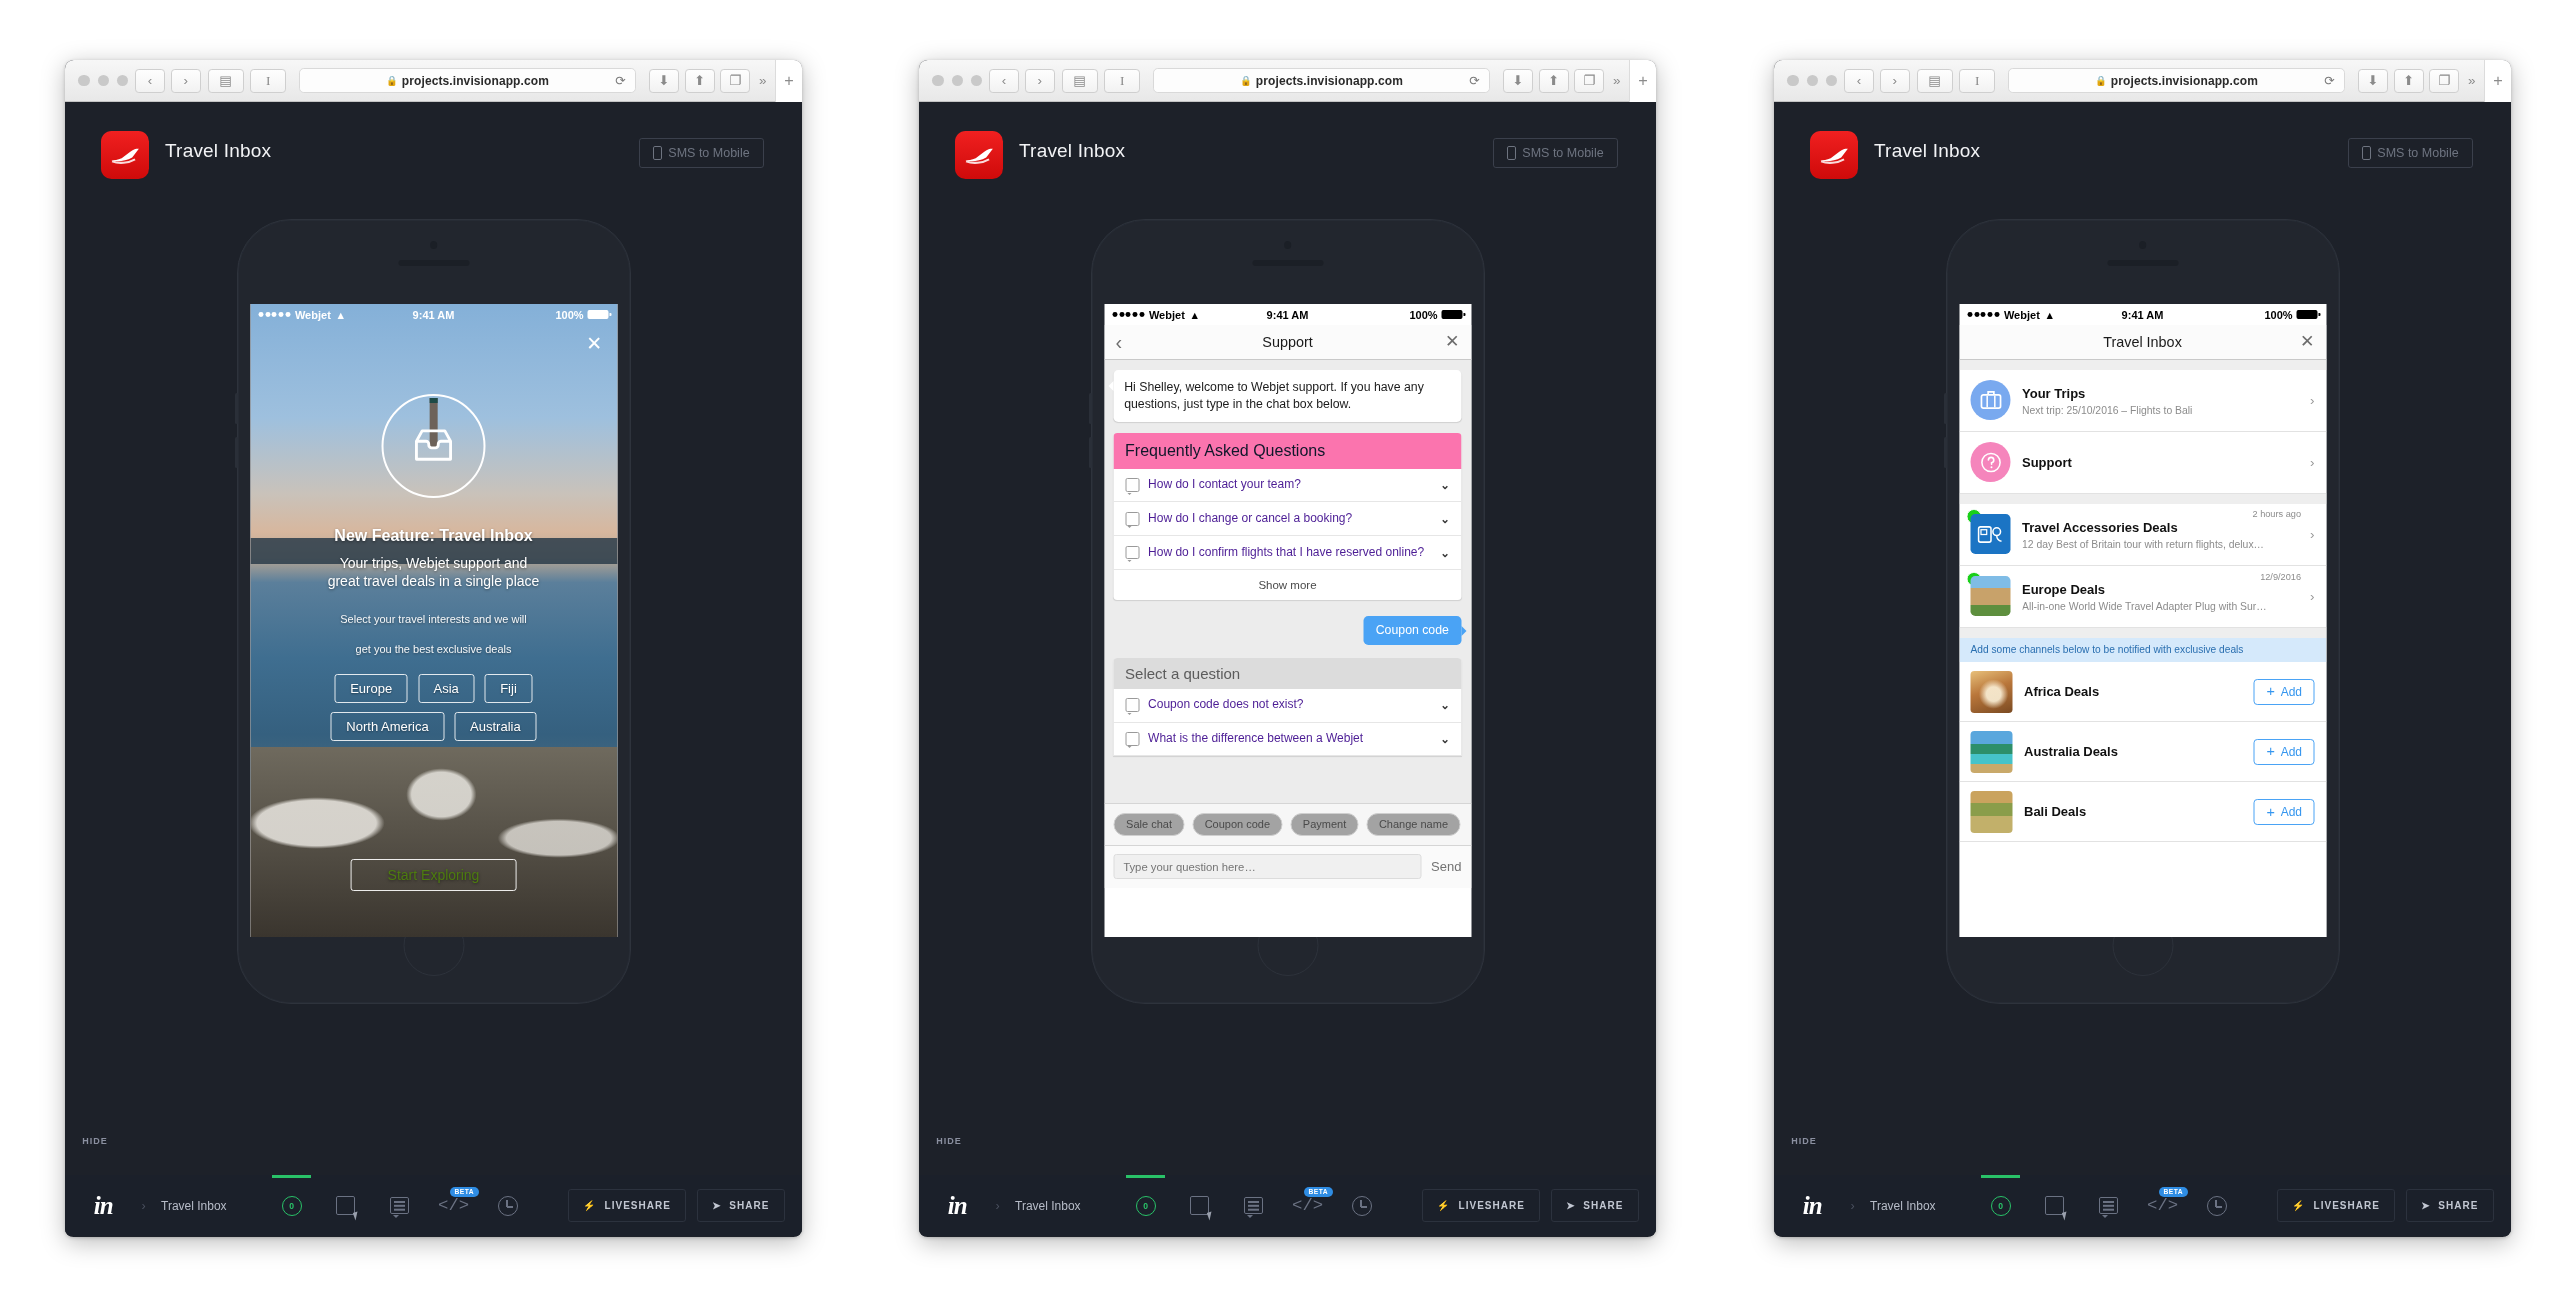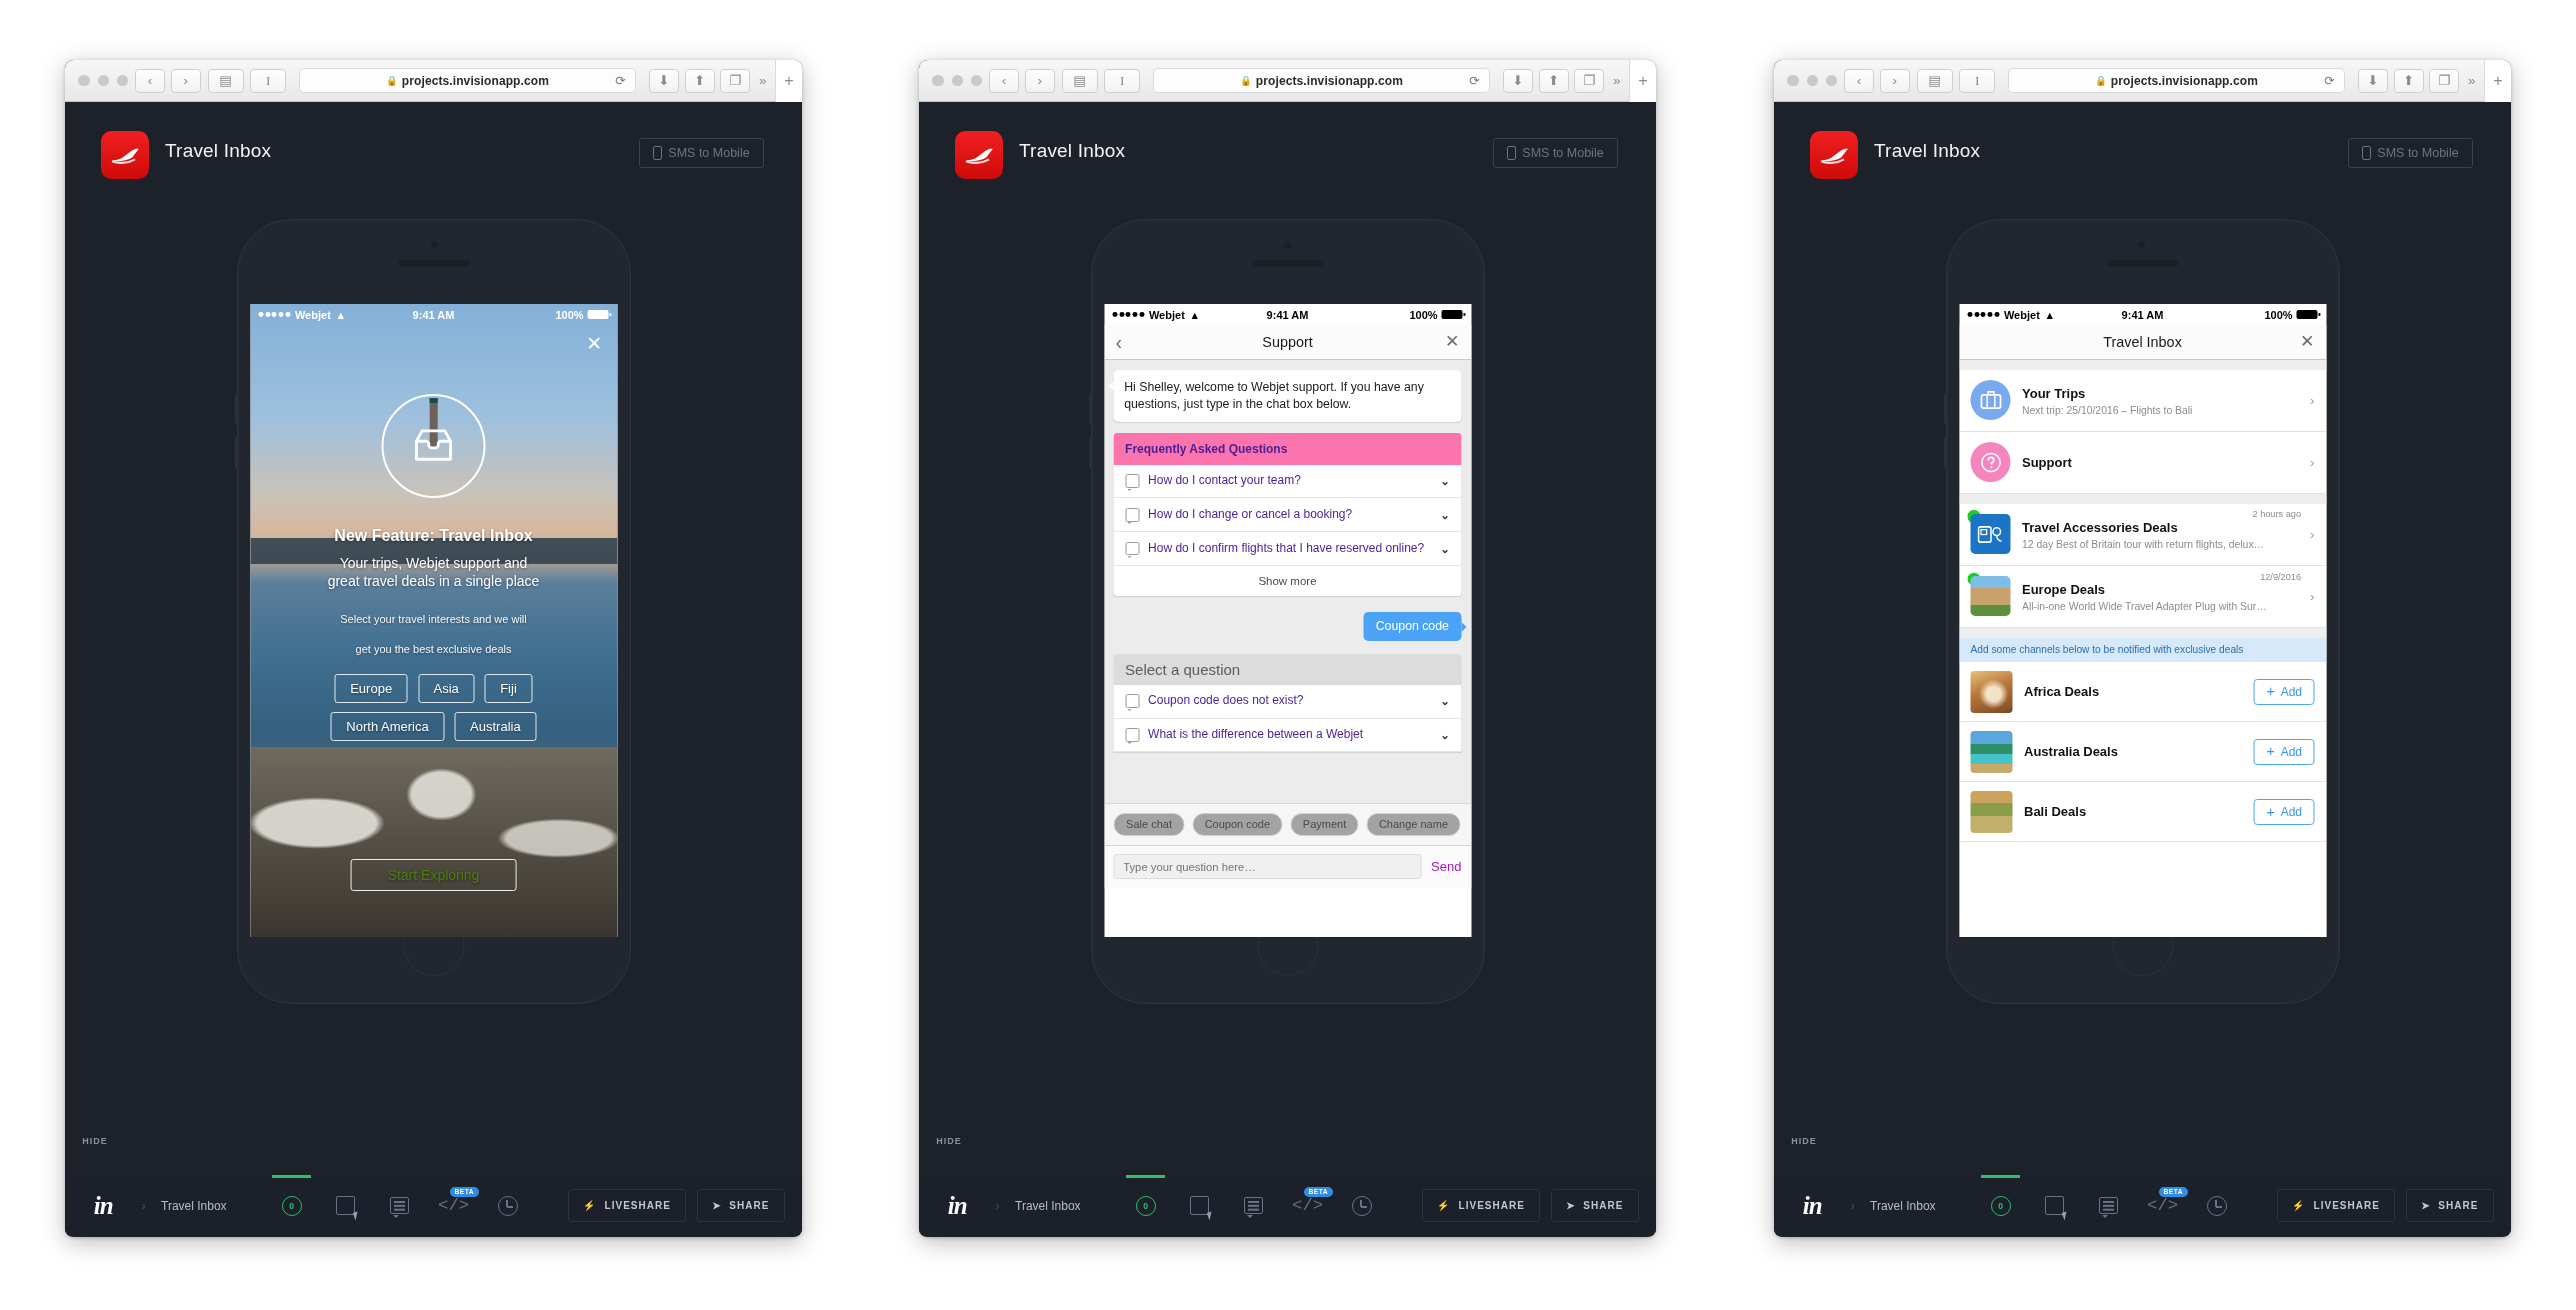--- a/index.html
+++ b/index.html
@@ -199,21 +199,21 @@
     background:#fff; border-radius:4.8px; padding:9.6px 10.6px;
     font-size:12.3px; color:#1c1c1c; line-height:1.35;
     box-shadow:0 1px 1px rgba(0,0,0,.12); position:relative;
   }
   .bubble-in::before {
     content:""; position:absolute; left:-4.8px; top:11.5px;
     border:5.8px solid transparent; border-right-color:#fff; border-left:0;
   }
   .faq-card { margin-top:11.5px; background:#fff; border-radius:3.8px; overflow:hidden;
               box-shadow:0 1px 1px rgba(0,0,0,.12); }
-  .faq-head { background:#fb74ae; color:#4c1d95; font-size:12px; font-weight:bold;
+  .faq-head { background:#fb74ae; color:#0f172a; font-size:16px; font-weight:normal;
               padding:8.6px 11.5px; }
   .faq-row { display:flex; align-items:center; gap:8.6px; padding:8.6px 11.5px;
              border-bottom:1px solid #e6e6e6; }
   .faq-row:last-of-type { border-bottom:1px solid #e6e6e6; }
   .faq-ico {
     width:14.4px; height:13.4px; flex:0 0 14.4px; border:1.2px solid #9a9a9a; border-radius:1.9px;
     position:relative;
   }
   .faq-ico::after { content:""; position:absolute; left:1.4px; bottom:-3.8px;
     border:2.9px solid transparent; border-top-color:#9a9a9a; border-bottom:0; }
@@ -242,21 +242,21 @@
   }
   .composer {
     display:flex; align-items:center; gap:9.6px; padding:8.6px 9.6px;
     background:#fafafa; border-top:1px solid #d5d5d5;
   }
   .composer input {
     flex:1; height:25px; border:1px solid #dcdcdc; border-radius:2.9px;
     background:#f0f0f0; font-size:11.3px; color:#9a9a9a; padding:0 8.6px;
     font-family:"Liberation Sans", sans-serif;
   }
-  .send { color:#a21caf; font-size:13px; }
+  .send { color:#737373; font-size:13px; }
 
   
   .inbox { background:#fff; height:578px; overflow:hidden; }
   .ib-gap { height:9.6px; background:#eeeeee; }
   .ib-row { display:flex; align-items:center; gap:11.5px; padding:10.6px 11.5px;
             border-bottom:1px solid #e2e2e2; position:relative; }
   .ib-av { width:40px; height:40px; border-radius:50%; flex:0 0 40px;
            display:flex; align-items:center; justify-content:center; }
   .ib-av.blue { background:#79a9ef; }
   .ib-av.pink { background:#f585bc; }

